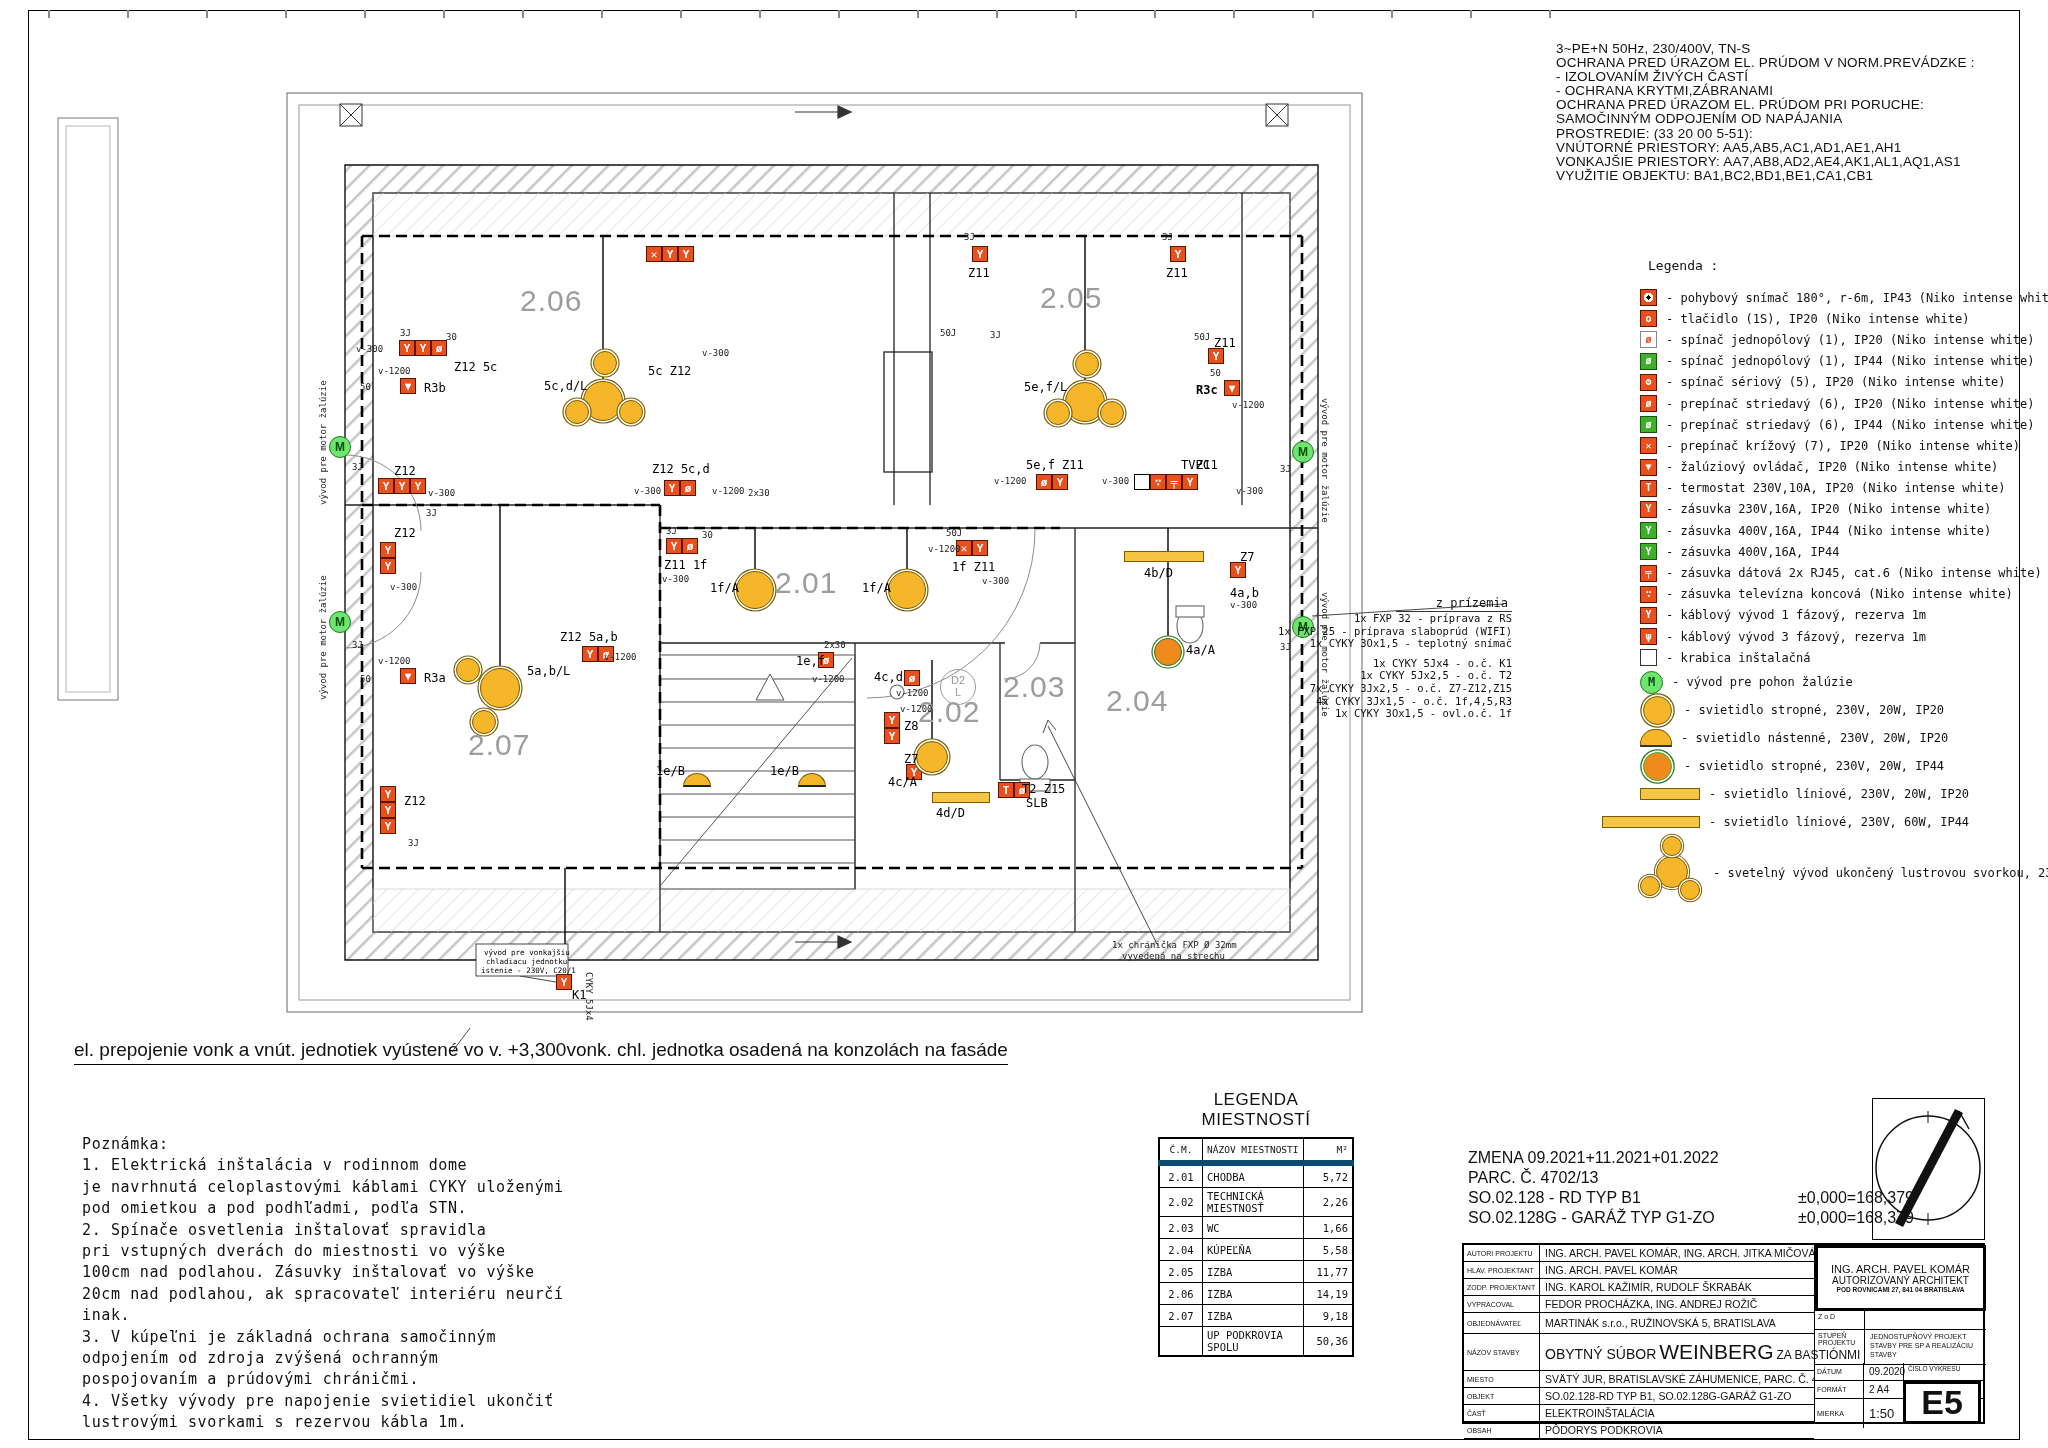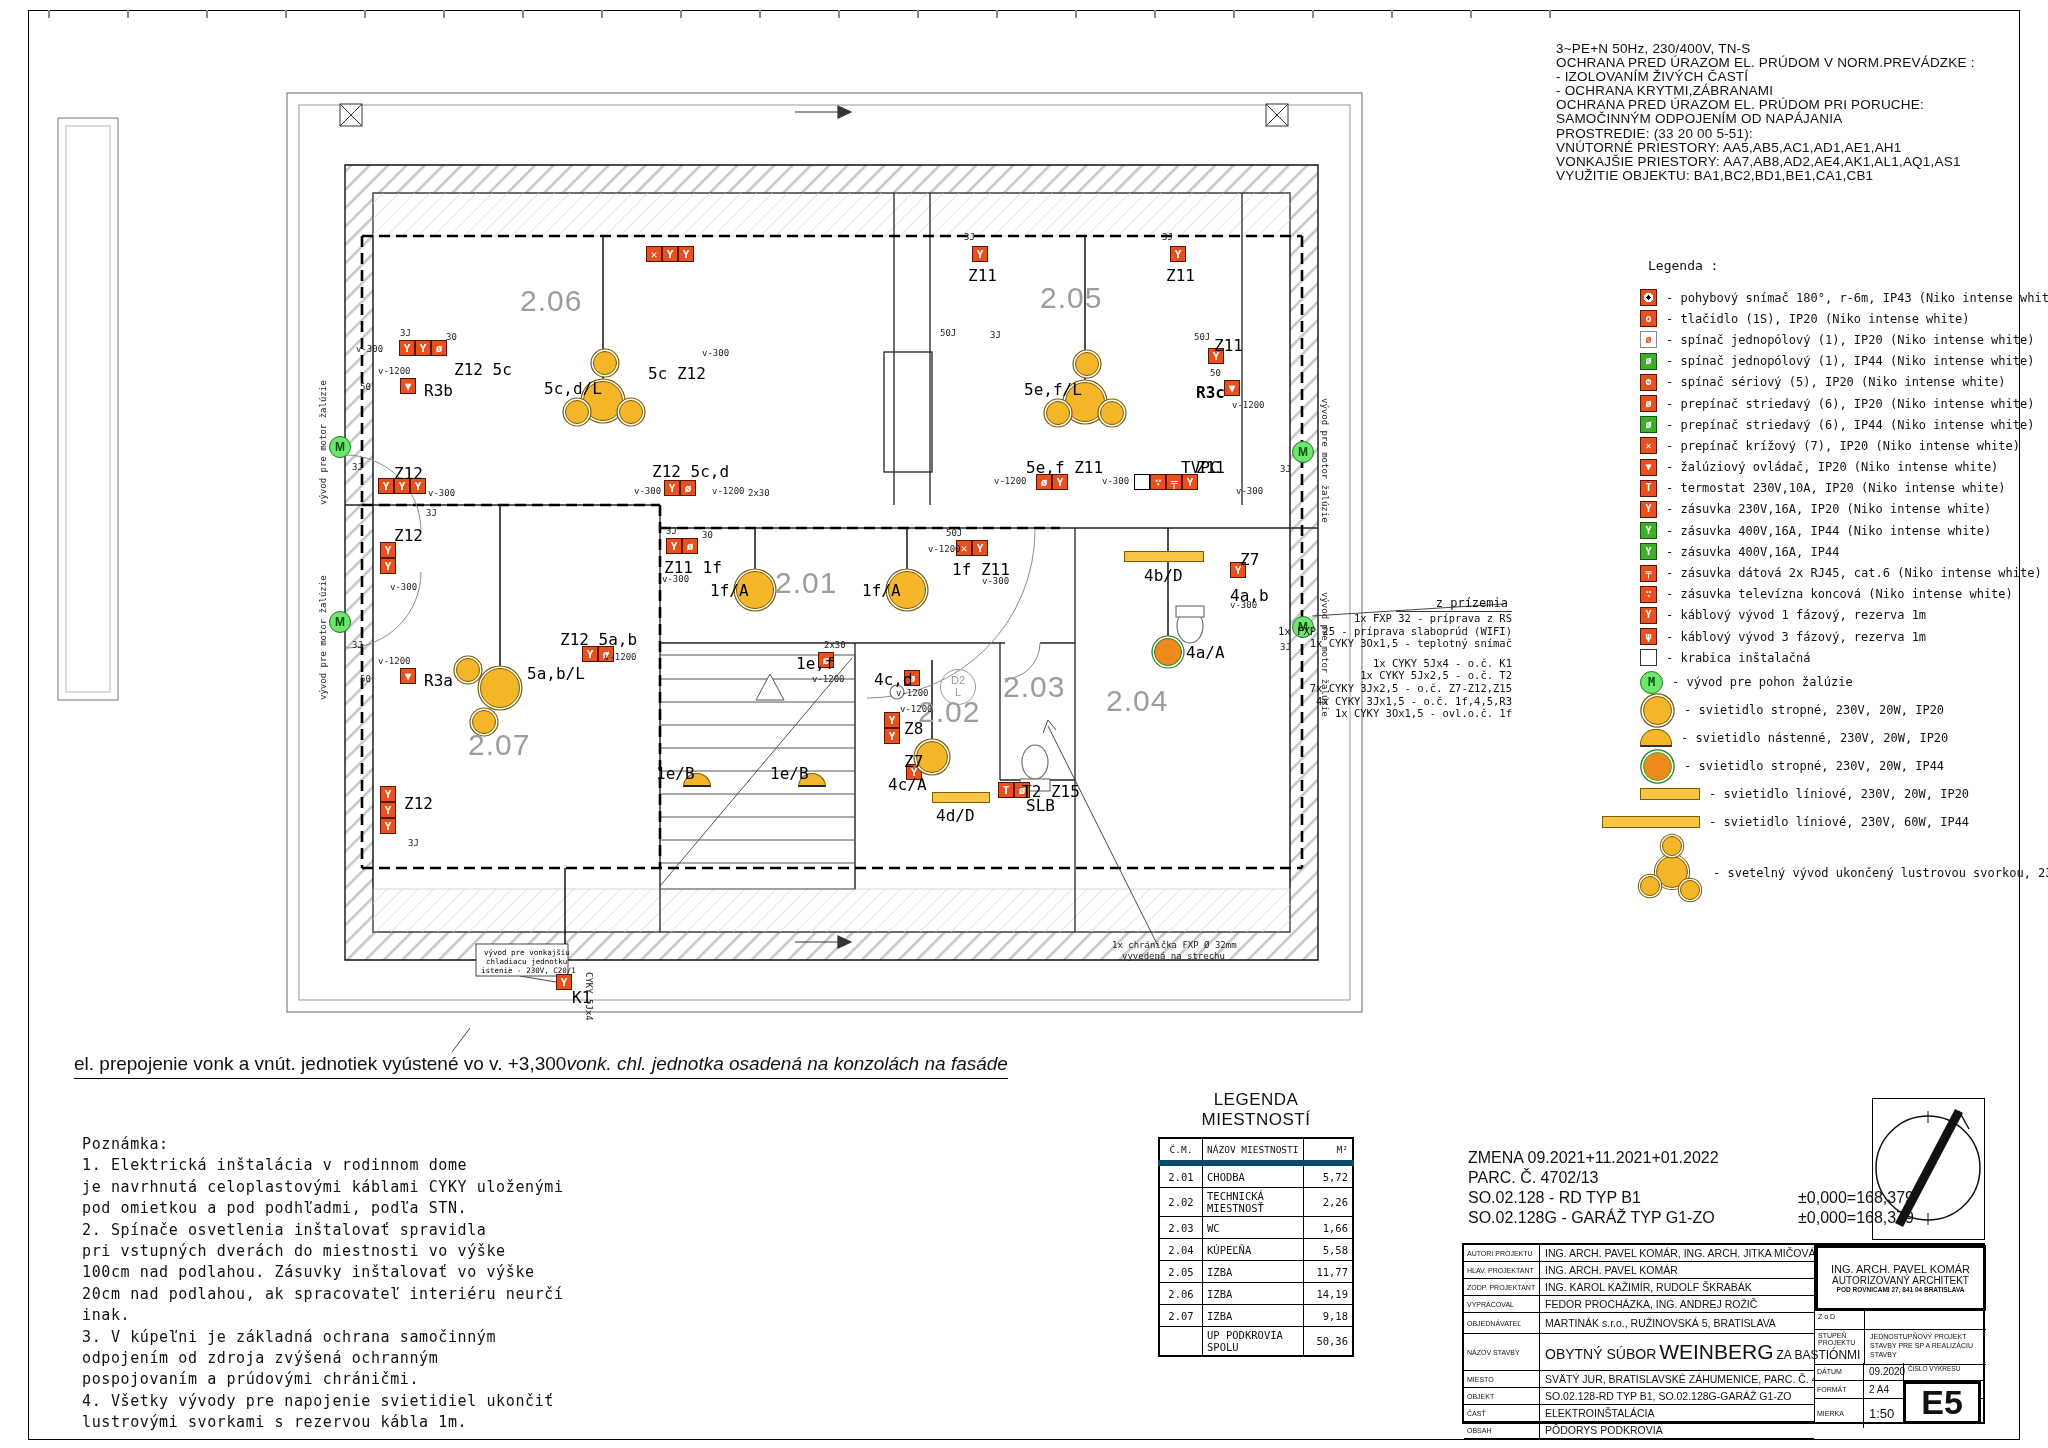--- a/index.html
+++ b/index.html
@@ -59,36 +59,36 @@
   .plight{position:absolute;border-radius:50%;background:#f6b62a;border:1.6px solid #7c5c00;
           box-shadow:0 0 0 1.4px #fff,0 0 0 2.6px #7c5c00;box-sizing:border-box;}
   .plight.ip44{background:#ef8a1c;border-color:#2c7a1d;box-shadow:0 0 0 1.4px #fff,0 0 0 2.6px #2c7a1d;}
   .wlight{position:absolute;width:28px;height:14px;border-radius:14px 14px 0 0;background:#f6b62a;
           border:1.3px solid #7c5c00;border-bottom:2px solid #222;box-sizing:border-box;}
   .lbarp{position:absolute;height:11px;background:#f6c544;border:1.2px solid #7c5c00;box-sizing:border-box;}
   .dcirc{position:absolute;width:36px;height:36px;border-radius:50%;border:1.2px solid #999;
          color:#999;font-size:11px;display:flex;flex-direction:column;align-items:center;
          justify-content:center;line-height:1.05;background:transparent;box-sizing:border-box;}
   .lbl{position:absolute;font-family:"DejaVu Sans Mono",monospace;white-space:nowrap;color:#000;}
-  .lbl.md{font-size:16px;}
+  .lbl.md{font-size:12px;}
   .lbl.sm{font-size:9px;color:#222;}
   .lbl.xs{font-size:7.5px;}
   .lbl.room{font-size:30px;color:#9d9d9d;letter-spacing:1px;font-family:"Liberation Sans",sans-serif;}
   .lbl.rot90{transform:rotate(90deg);transform-origin:left top;}
   .lbl.rotm90{transform:rotate(-90deg);transform-origin:left top;}
 
   .cablenote{position:absolute;left:1152px;top:592px;width:360px;text-align:right;
              font-family:"DejaVu Sans Mono",monospace;}
   .cablenote .zt{font-size:12px;border-bottom:1px solid #333;display:inline-block;padding:0 4px 1px 40px;}
   .cablenote .cl{font-size:10.5px;line-height:12.6px;}
   .cablenote .gap{height:7px;}
 
   .prep{position:absolute;left:74px;top:1034px;font-size:19px;line-height:27px;}
   .prep div{border-bottom:1.6px solid #000;display:inline-block;padding-bottom:1px;}
-  .prep div+div{margin-top:16px;font-style:italic;}
+  .prep div+div{margin-top:2px;}
   .notes{position:absolute;left:82px;top:1134px;font-family:"DejaVu Sans Mono",monospace;
          font-size:15px;line-height:21.4px;letter-spacing:.6px;white-space:nowrap;}
 
   
   .rtab{position:absolute;left:1158px;top:1090px;width:196px;}
   .rtab .rtitle{font-size:17px;text-align:center;margin-bottom:7px;letter-spacing:.5px;}
   .rtab table{border-collapse:collapse;width:100%;border:2px solid #000;
               font-family:"DejaVu Sans Mono",monospace;font-size:10.5px;}
   .rtab th,.rtab td{border:1px solid #000;padding:2px 4px;height:17px;}
   .rtab th{font-weight:normal;font-size:9.5px;text-align:left;}

